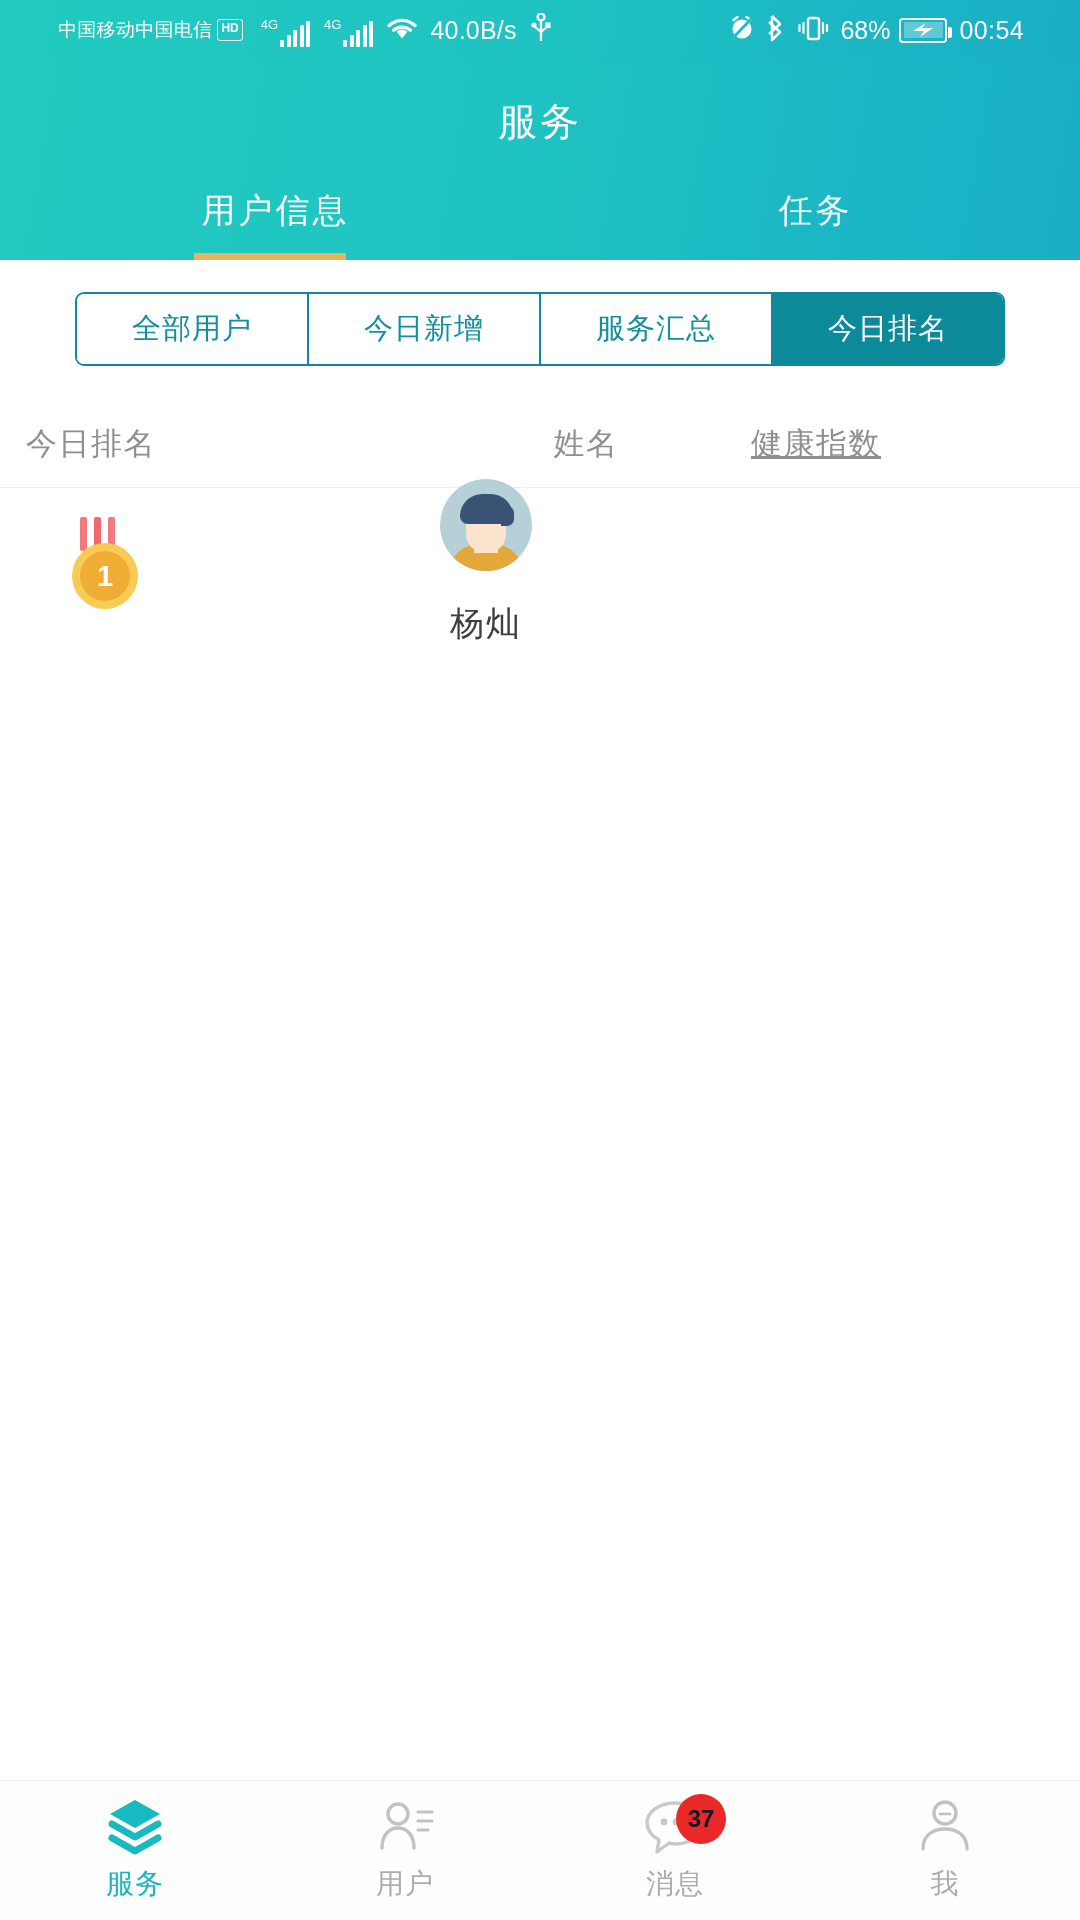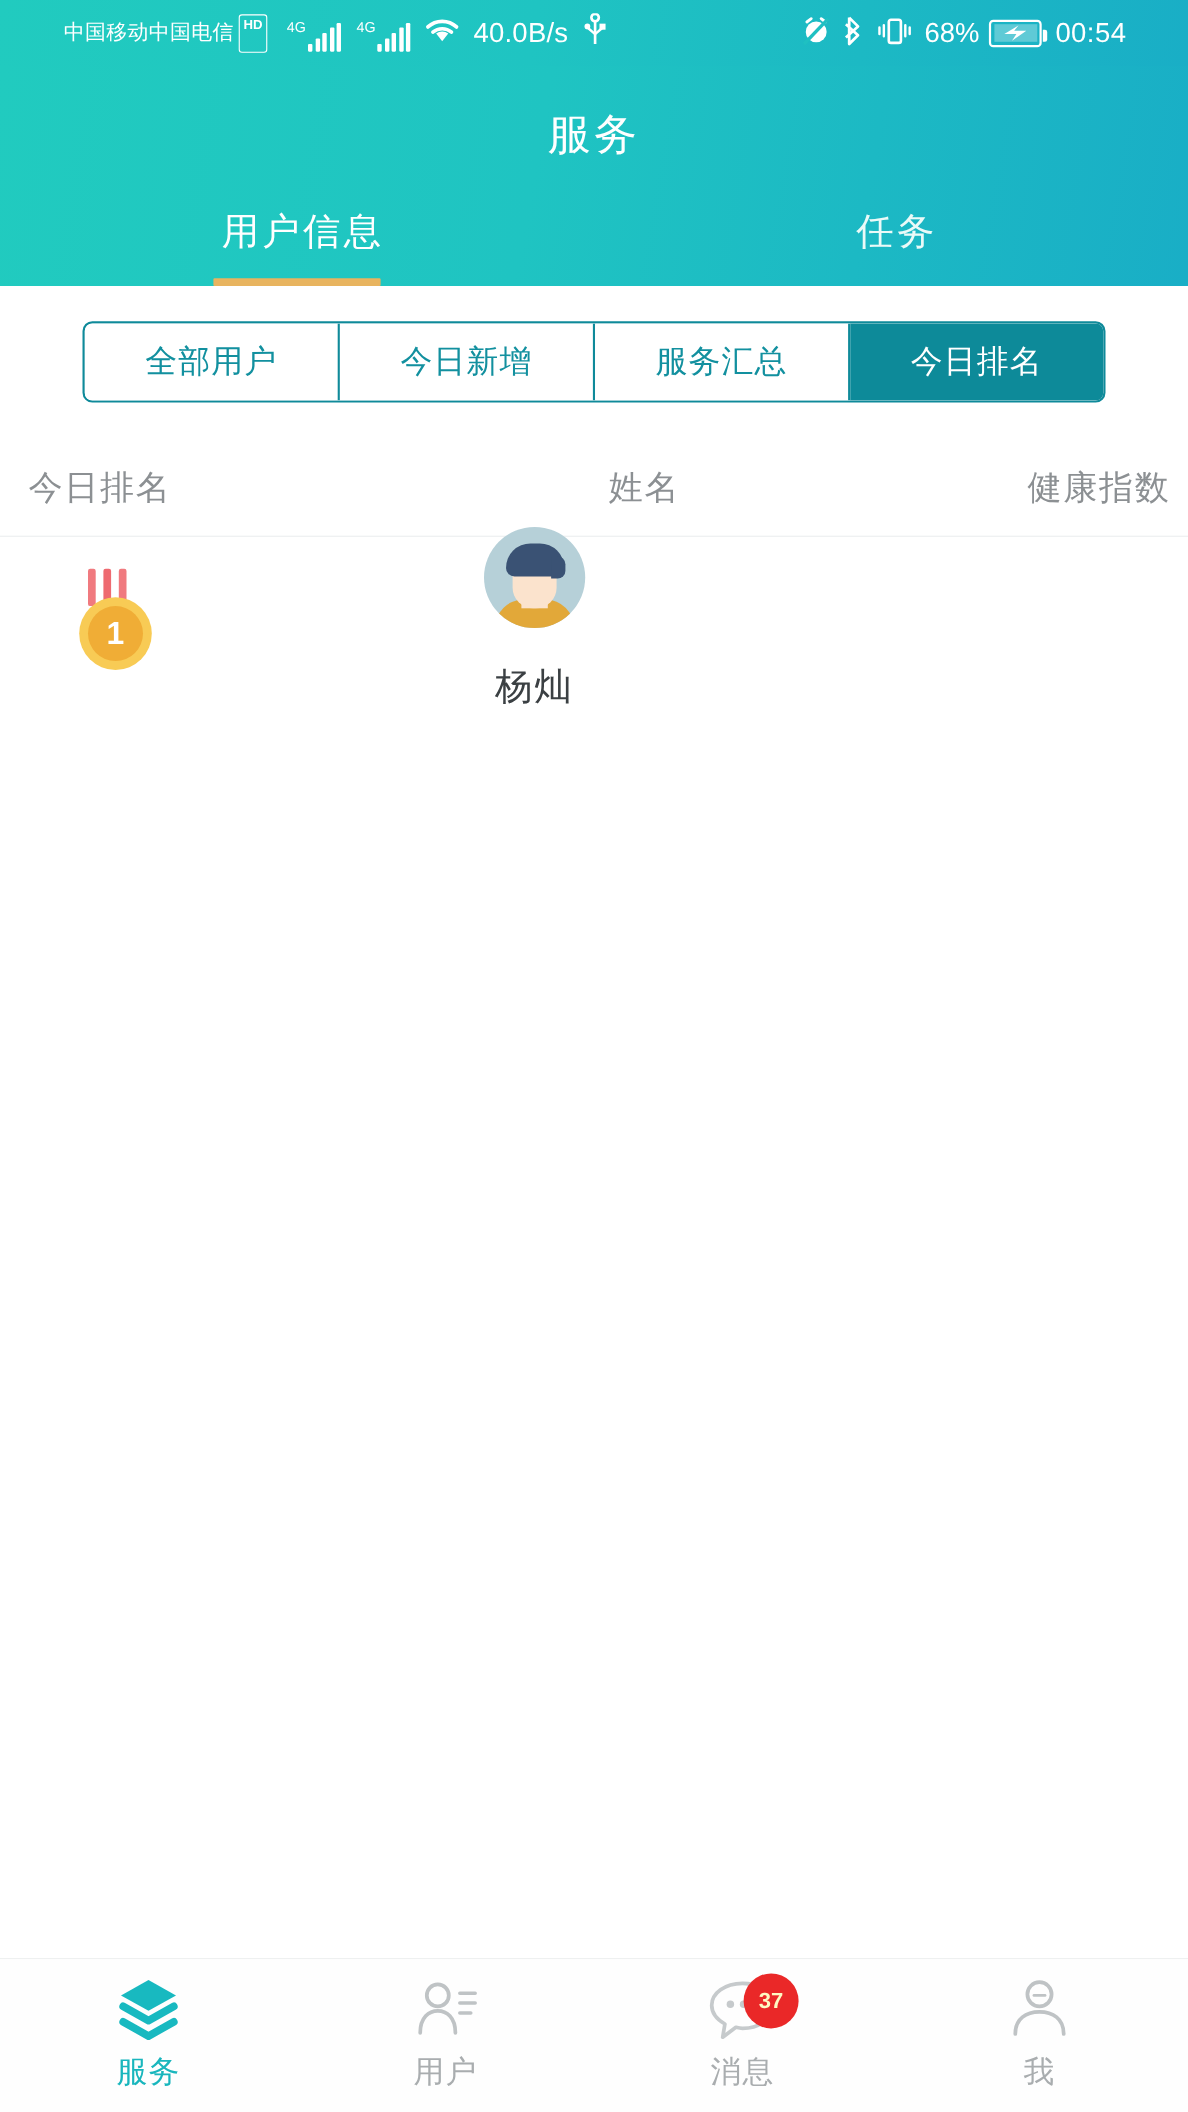--- a/index.html
+++ b/index.html
@@ -19,21 +19,21 @@
     color:#fff; position:relative;
   }
   .sb-carrier{
     margin-left:58px;
     display:flex; flex-direction:row; justify-content:center;
     line-height:1.12; font-size:19px; letter-spacing:.3px;
   }
   .sb-carrier-row{ display:flex; align-items:center; gap:5px; white-space:nowrap;}
   .hd-badge{
     border:1.6px solid #fff; border-radius:3px;
-    font-size:12px; line-height:1; padding:2px 3px 19px 3px;
+    font-size:12px; line-height:1; padding:2px 3px 6px 3px;
     font-weight:bold; letter-spacing:0;
   }
   .sb-signals{ display:flex; align-items:flex-end; gap:3px; margin-left:18px;}
   .sig-group{ display:flex; align-items:flex-end; gap:2px;}
   .sig-label{ font-size:13px; line-height:1; margin-bottom:16px;}
   .bars{ display:flex; align-items:flex-end; gap:2.5px; height:26px;}
   .bars i{ display:block; width:4px; background:#fff; border-radius:1px;}
   .bars i:nth-child(1){height:7px}
   .bars i:nth-child(2){height:12px}
   .bars i:nth-child(3){height:17px}
@@ -105,21 +105,21 @@
   
   .thead{
     display:flex; align-items:center;
     height:88px; padding:0 0 0 26px;
     border-bottom:1.5px solid #eceeef;
     margin-top:34px;
   }
   .th{ color:#8c9093; font-size:31px; letter-spacing:1.5px;}
   .th-rank{ width:395px; }
   .th-name{ width:330px; text-align:center;}
-  .th-score{ flex:1; text-align:right; padding-right:16px;}
+  .th-score{ flex:1; padding-right:16px;text-decoration:underline;}
 
   .row{
     display:flex; align-items:center;
     height:150px; padding:0 0 0 26px;
   }
   .cell-rank{ width:395px; display:flex; align-items:center; }
   .cell-name{ width:330px; display:flex; align-items:center; gap:30px; margin-left:-100px;flex-direction:column;}
   .cell-score{ flex:1; text-align:right; padding-right:30px;
     color:#18b3bd; font-size:34px;}
   .name-text{ color:#3b4043; font-size:34px; letter-spacing:2px; white-space:nowrap;}
@@ -179,22 +179,22 @@
     position:relative;
   }
   .nav-label{ font-size:28px; color:#a9adaf; letter-spacing:1px;}
   .nav-item.active .nav-label{ color:#19b6bd;}
   .nav-ico{ width:62px; height:58px; position:relative;}
 
   
   .nav-badge{
     position:absolute; top:-4px; right:-20px;
     min-width:50px; height:50px; border-radius:25px;
-    background:#ea2828; color:#fef9c3;
-    font-size:20px; font-weight:bold;
+    background:#ea2828; color:#0f172a;
+    font-size:24px; font-weight:bold;
     display:flex; align-items:center; justify-content:center;
     padding:0 6px; box-sizing:border-box;
   }
 </style>
 </head>
 <body>
 
 <div class="statusbar">
   <div class="sb-carrier">
     <div class="sb-carrier-row">

